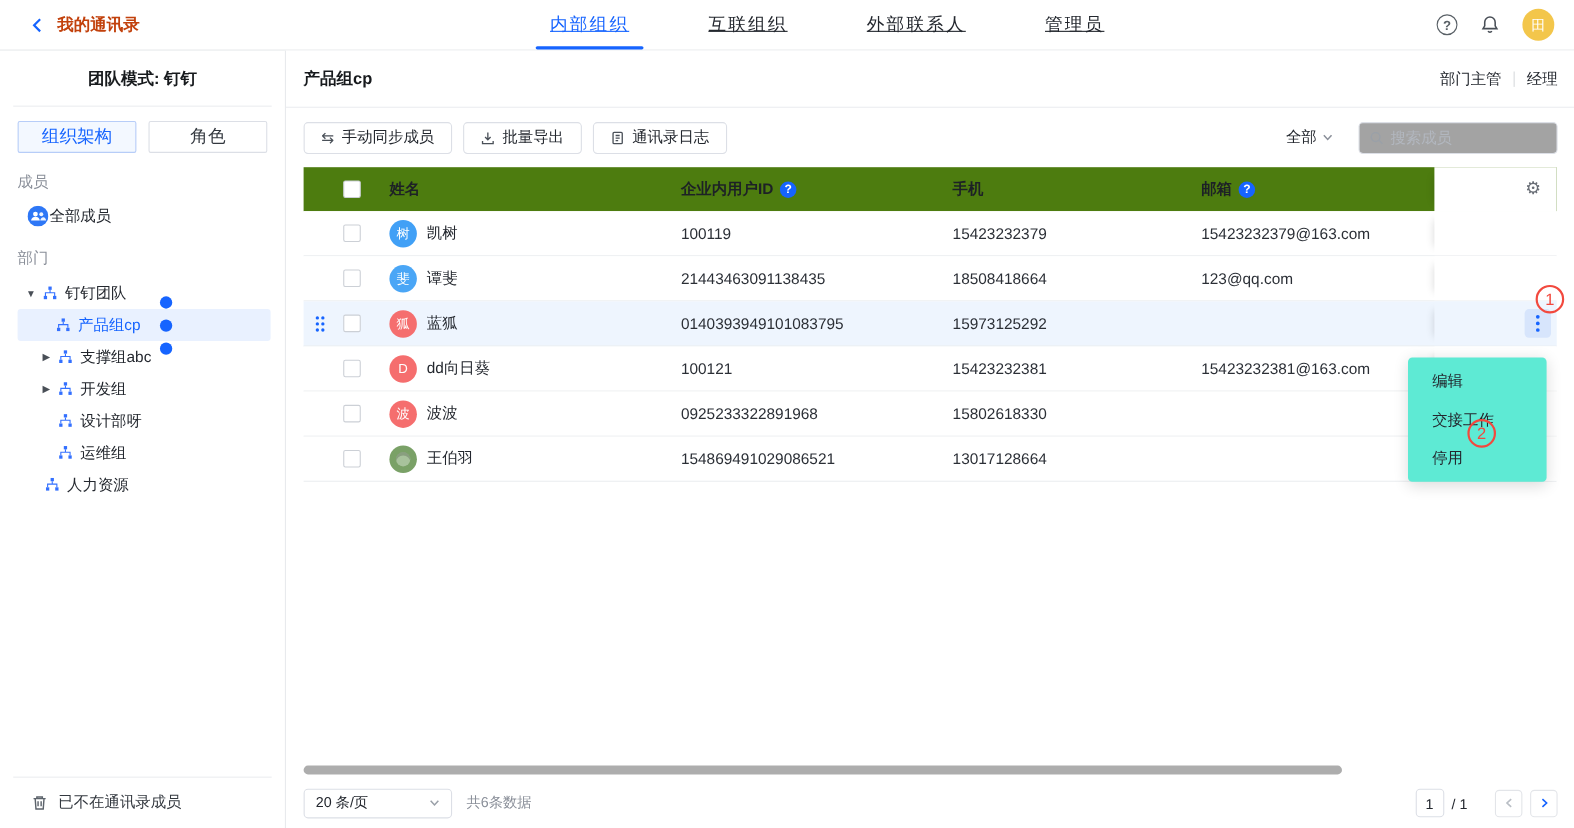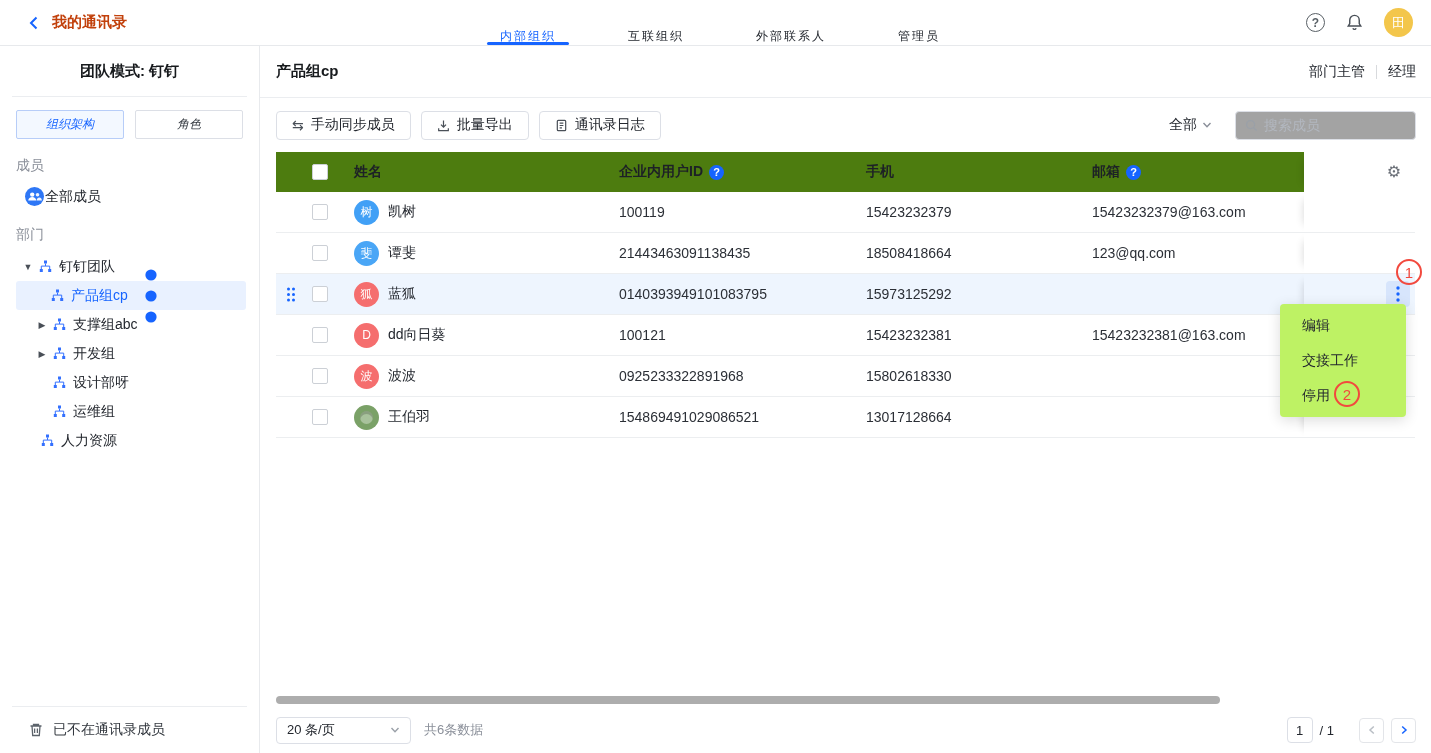--- a/index.html
+++ b/index.html
@@ -7,22 +7,22 @@
     font-family:"Liberation Sans","DejaVu Sans",sans-serif; color:#1f2329; }
   body { position:relative; font-size:14px; }
 
   
   .topbar { position:relative; height:46px; background:#fff; border-bottom:1px solid #e7e9ec;
     display:flex; align-items:center; }
   .topbar-left { display:flex; align-items:center; gap:10px; padding-left:26px; }
   .back-ic { width:16px; height:16px; color:#1664ff; cursor:pointer; }
   .tb-title { font-size:15px; font-weight:700; color:#c2410c; }
   .tabs { position:absolute; left:487px; top:0; bottom:0; display:flex; gap:46px; }
-  .tab { position:relative; display:flex; align-items:flex-end; padding:0 13px; font-size:12px;
-    letter-spacing:2px; color:#23272e; cursor:pointer; }
+  .tab { position:relative; display:flex; align-items:center; padding:0 13px; font-size:16px;
+    letter-spacing:2px; color:#23272e; cursor:pointer;text-decoration:underline; }
   .tab.active { color:#1664ff; }
   .tab.active::after { content:""; position:absolute; left:0; right:0; bottom:0; height:3px;
     background:#1664ff; border-radius:2px; }
   .topbar-right { margin-left:auto; display:flex; align-items:center; gap:20px; padding-right:18px; }
   .help-ic { width:19px; height:19px; border:1.4px solid #596066; border-radius:50%;
     display:flex; align-items:center; justify-content:center; font-size:12px; color:#596066; font-weight:700; }
   .bell-ic { width:19px; height:19px; color:#494f57; }
   .avatar-top { width:29px; height:29px; border-radius:50%; display:flex; align-items:center;
     justify-content:center; color:#fff; font-size:13px; }
 
@@ -30,21 +30,21 @@
   .layout { display:flex; height:707px; }
   .sidebar { width:260px; border-right:1px solid #e8eaed; display:flex; flex-direction:column; background:#fff; }
   .main { flex:1; position:relative; background:#fff; }
 
   
   .team-mode { height:50px; display:flex; align-items:center; justify-content:center;
     font-size:15px; font-weight:700; color:#171a1d; }
   .sb-divider { height:1px; background:#ebedf0; margin:0 12px; }
   .toggle-row { display:flex; gap:11px; padding:13px 16px 4px; }
   .toggle-btn { flex:1; height:29px; border:1px solid #dcdfe6; border-radius:2px; background:#fff;
-    display:flex; align-items:center; justify-content:center; font-size:12px; color:#33383f; cursor:pointer;font-style:italic; }
+    display:flex; align-items:center; justify-content:center; font-size:16px; color:#33383f; cursor:pointer; }
   .toggle-btn.active { background:#f3f8ff; border-color:#b7cdf8; color:#1664ff; }
   .section-label { padding:14px 16px 6px; color:#8a8f99; font-size:14px; }
   .sb-item { height:31px; display:flex; align-items:center; gap:1px; padding-left:25px;
     color:#23272e; cursor:pointer; }
   .all-ic { width:19px; height:19px; flex:none; }
   .tree { padding-top:2px; }
   .tree-item { height:29px; display:flex; align-items:center; cursor:pointer; color:#23272e; }
   .tree-item .caret { width:12px; font-size:9px; color:#494f57; text-align:center; flex:none; }
   .tree-item .org-ic { width:13px; height:13px; margin:0 7px 0 5px; flex:none; }
   .tree-item.lvl0 { padding-left:22px; }
@@ -101,21 +101,21 @@
   .avatar { width:25px; height:25px; border-radius:50%; display:flex; align-items:center;
     justify-content:center; color:#fff; font-size:12px; flex:none; }
   .avatar.photo::after { content:""; width:13px; height:13px; border-radius:50%;
     background:rgba(255,255,255,.35); box-shadow:0 3px 0 rgba(0,0,0,.18) inset; }
   .drag-dots { position:absolute; left:10px; top:13px; color:#1664ff; cursor:grab; }
   .row-more { position:absolute; right:5px; top:7px; width:24px; height:26px; border-radius:4px;
     background:#d7e5fc; display:flex; align-items:center; justify-content:center; cursor:pointer; }
   .row-more svg { width:4px; height:16px; color:#1664ff; }
 
   
-  .ctx-menu { position:absolute; left:1280px; top:304px; width:126px; background:#bef264; z-index:40;
+  .ctx-menu { position:absolute; left:1280px; top:325px; width:126px; background:#5eead4; z-index:40;
     border-radius:4px; box-shadow:0 3px 14px rgba(0,0,0,.14); padding:4px 0;font-family:Liberation Serif, serif; }
   .ctx-item { height:35px; display:flex; align-items:center; padding-left:22px; font-size:14px;
     color:#23272e; cursor:pointer; gap:8px; }
   .ann-circle { position:absolute; width:26px; height:26px; border:2px solid #f2493e; border-radius:50%;
     color:#f2493e; display:flex; align-items:center; justify-content:center; font-size:15px; z-index:50;
     background:transparent; }
   .ann-1 { left:1396px; top:259px; }
   .ann-2 { left:1334px; top:381px; }
 
   

